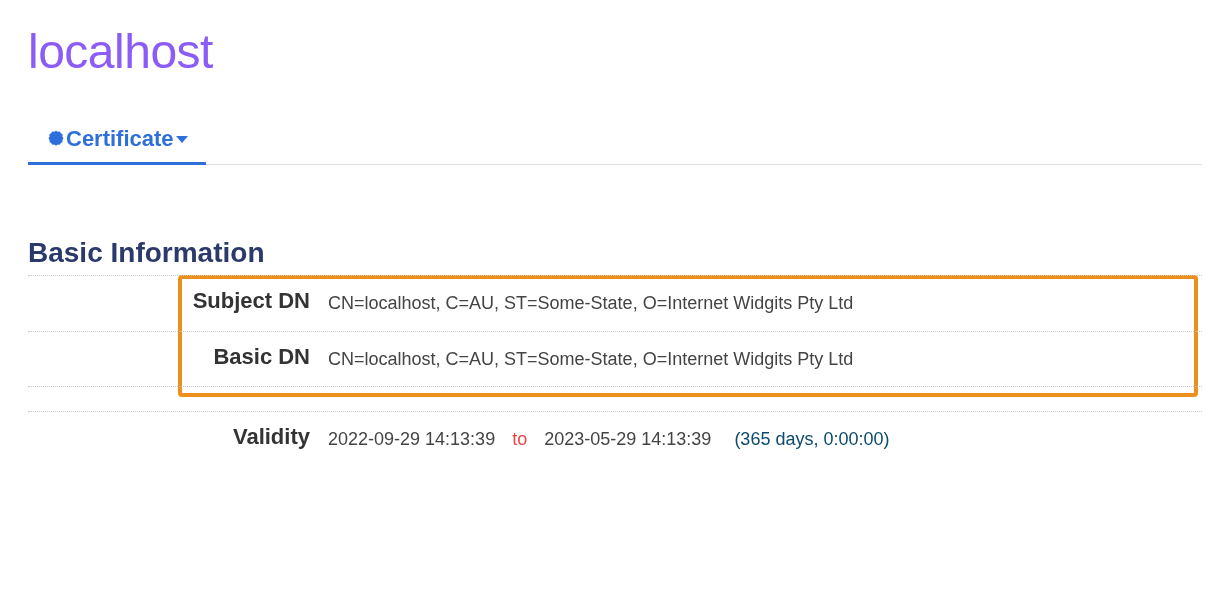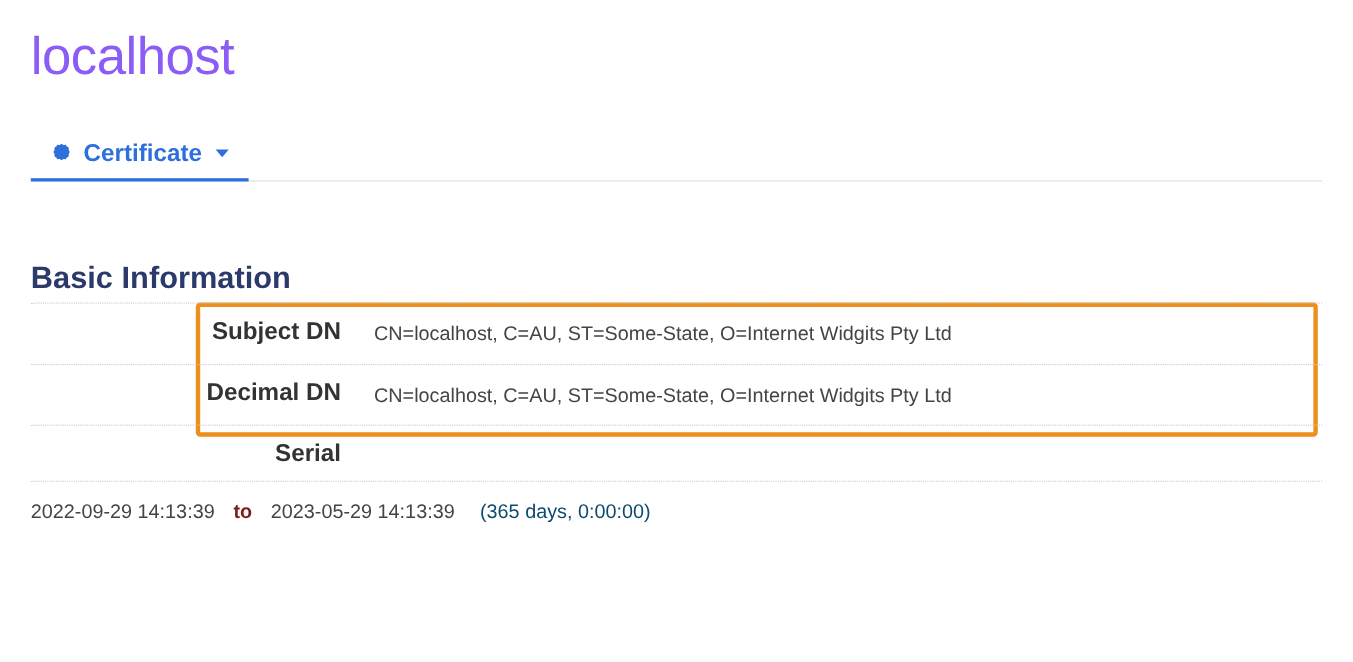--- a/index.html
+++ b/index.html
@@ -25,21 +25,20 @@
   
   .tabs {
     display: flex;
     align-items: flex-end;
     border-bottom: 1px solid #ddd;
     gap: 16px;
   }
   .tab {
     display: flex;
     align-items: center;
-    gap: 10px;
     padding: 6px 18px 10px 18px;
     font-size: 22px;
     font-weight: 600;
     color: #777;
     cursor: pointer;
     position: relative;
     top: 1px;
     border-bottom: 3px solid transparent;
   }
   .tab.active {
@@ -69,21 +68,20 @@
     margin: 72px 0 6px 0;
   }
 
   
   .rows { }
   .row {
     display: flex;
     border-top: 1px dotted #c9c9c9;
     padding: 12px 0;
     position: relative;
-    gap: 12px;
   }
   .row:first-child { }
   .row .label {
     flex: 0 0 300px;
     text-align: right;
     font-weight: 700;
     color: #333;
     font-size: 22px;
     padding-right: 18px;
     box-sizing: border-box;
@@ -99,22 +97,22 @@
   
   .highlight-box {
     position: absolute;
     border: 4px solid #ed8f1c;
     border-radius: 4px;
     pointer-events: none;
     box-sizing: border-box;
   }
 
   .validity-sep {
-    font-weight: 700;
-    color: #7f1d1d;
+    font-weight: 400;
+    color: #ef4444;
     padding: 0 12px;
     text-align: right;
   }
   .validity-paren {
     color: #0c4a6e;
     padding-left: 18px;
   }
   .rows-wrapper {
     position: relative;
   }
@@ -144,31 +142,31 @@
     <div class="highlight-box" id="hlbox" style="top: 0px; left: 150px; width: 1020px; height: 122px;"></div>
 
     <div class="rows">
 
       <div class="row">
         <div class="label">Subject DN</div>
         <div class="value">CN=localhost, C=AU, ST=Some-State, O=Internet Widgits Pty Ltd</div>
       </div>
 
       <div class="row">
-        <div class="label">Decimal DN</div>
+        <div class="label">Basic DN</div>
         <div class="value">CN=localhost, C=AU, ST=Some-State, O=Internet Widgits Pty Ltd</div>
       </div>
 
       <div class="row">
-        <div class="label">Serial</div>
         <div class="value">
         </div>
       </div>
 
       <div class="row">
+        <div class="label">Validity</div>
         <div class="value">
           <span>2022-09-29 14:13:39</span>
           <span class="validity-sep">to</span>
           <span>2023-05-29 14:13:39</span>
           <span class="validity-paren">(365 days, 0:00:00)</span>
         </div>
       </div>
 
     </div>
   </div>

